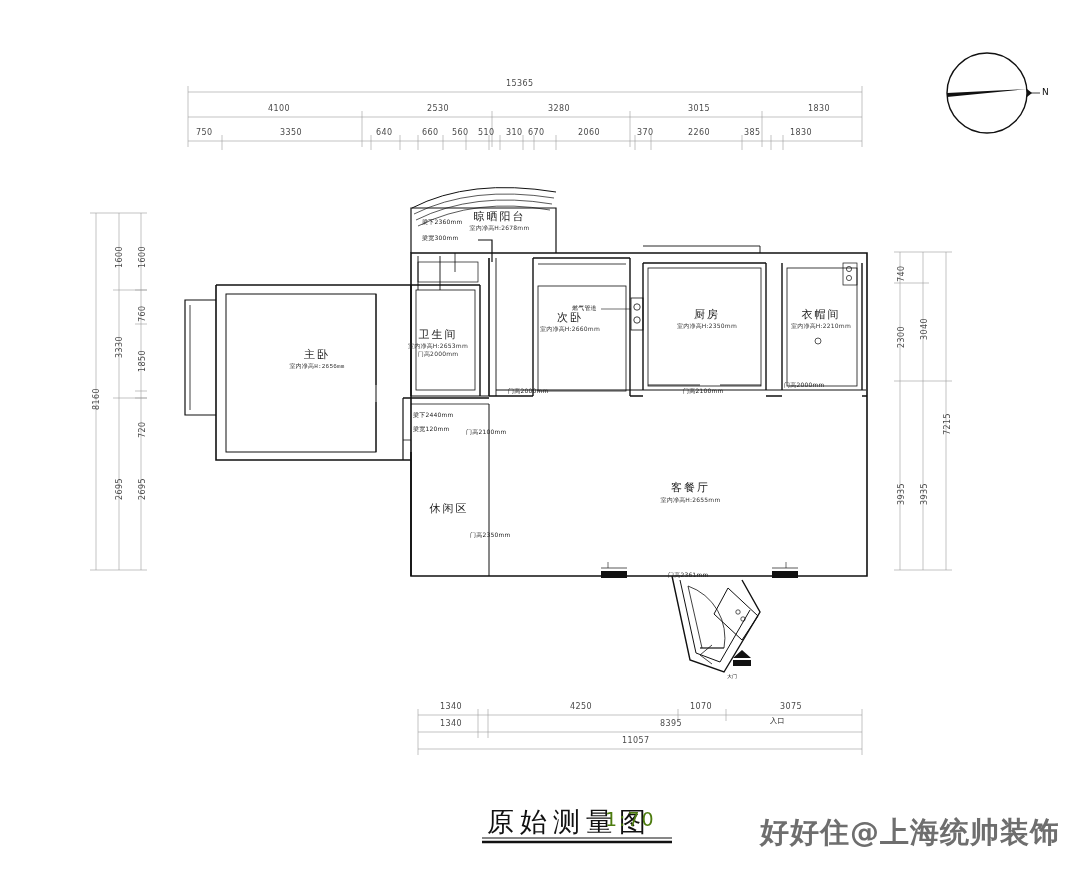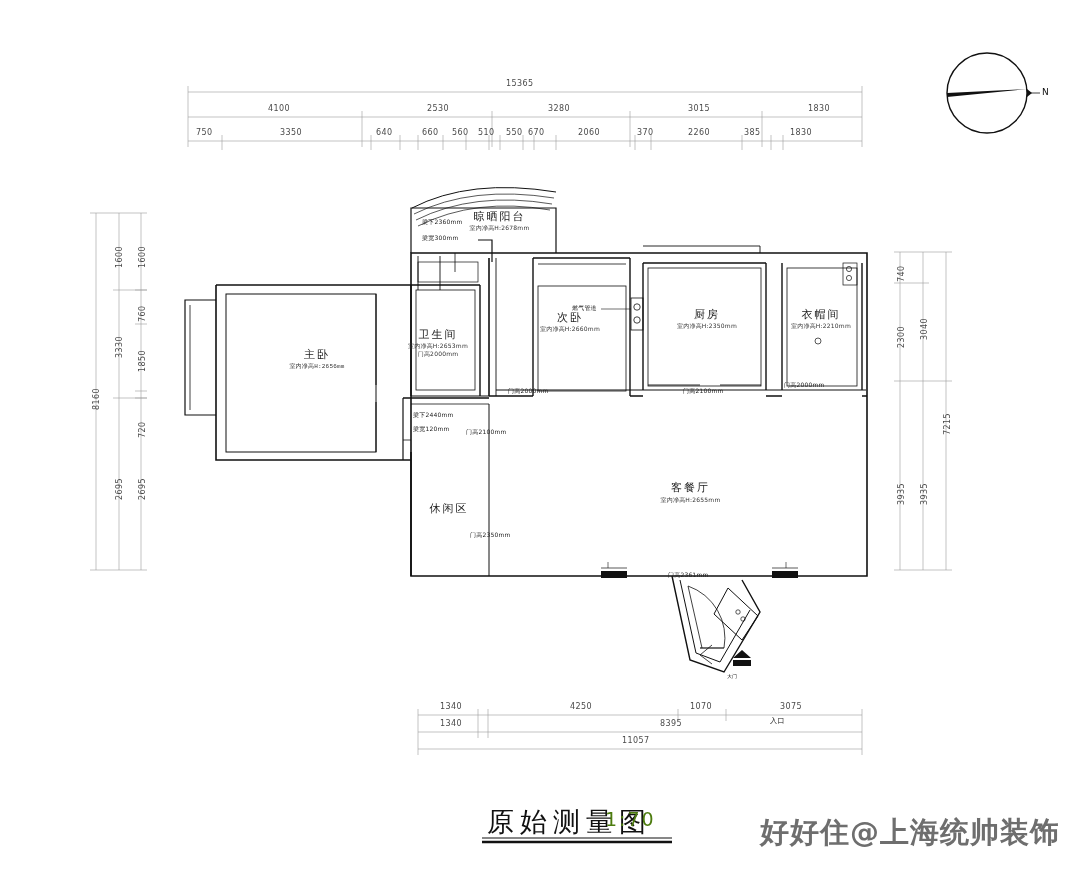--- a/index.html
+++ b/index.html
@@ -205,21 +205,21 @@
   <div class="lbl dim" style="left:548px;top:105px;">3280</div>
   <div class="lbl dim" style="left:688px;top:105px;">3015</div>
   <div class="lbl dim" style="left:808px;top:105px;">1830</div>
 
   <div class="lbl dim" style="left:196px;top:129px;">750</div>
   <div class="lbl dim" style="left:280px;top:129px;">3350</div>
   <div class="lbl dim" style="left:376px;top:129px;">640</div>
   <div class="lbl dim" style="left:422px;top:129px;">660</div>
   <div class="lbl dim" style="left:452px;top:129px;">560</div>
   <div class="lbl dim" style="left:478px;top:129px;">510</div>
-  <div class="lbl dim" style="left:506px;top:129px;">550</div>
+  <div class="lbl dim" style="left:506px;top:129px;">310</div>
   <div class="lbl dim" style="left:528px;top:129px;">670</div>
   <div class="lbl dim" style="left:578px;top:129px;">2060</div>
   <div class="lbl dim" style="left:637px;top:129px;">370</div>
   <div class="lbl dim" style="left:688px;top:129px;">2260</div>
   <div class="lbl dim" style="left:744px;top:129px;">385</div>
   <div class="lbl dim" style="left:790px;top:129px;">1830</div>
 
   <div class="lbl dimv" style="left:93px;top:410px;transform:rotate(-90deg);">8160</div>
   <div class="lbl dimv" style="left:116px;top:268px;transform:rotate(-90deg);">1600</div>
   <div class="lbl dimv" style="left:116px;top:358px;transform:rotate(-90deg);">3330</div>

